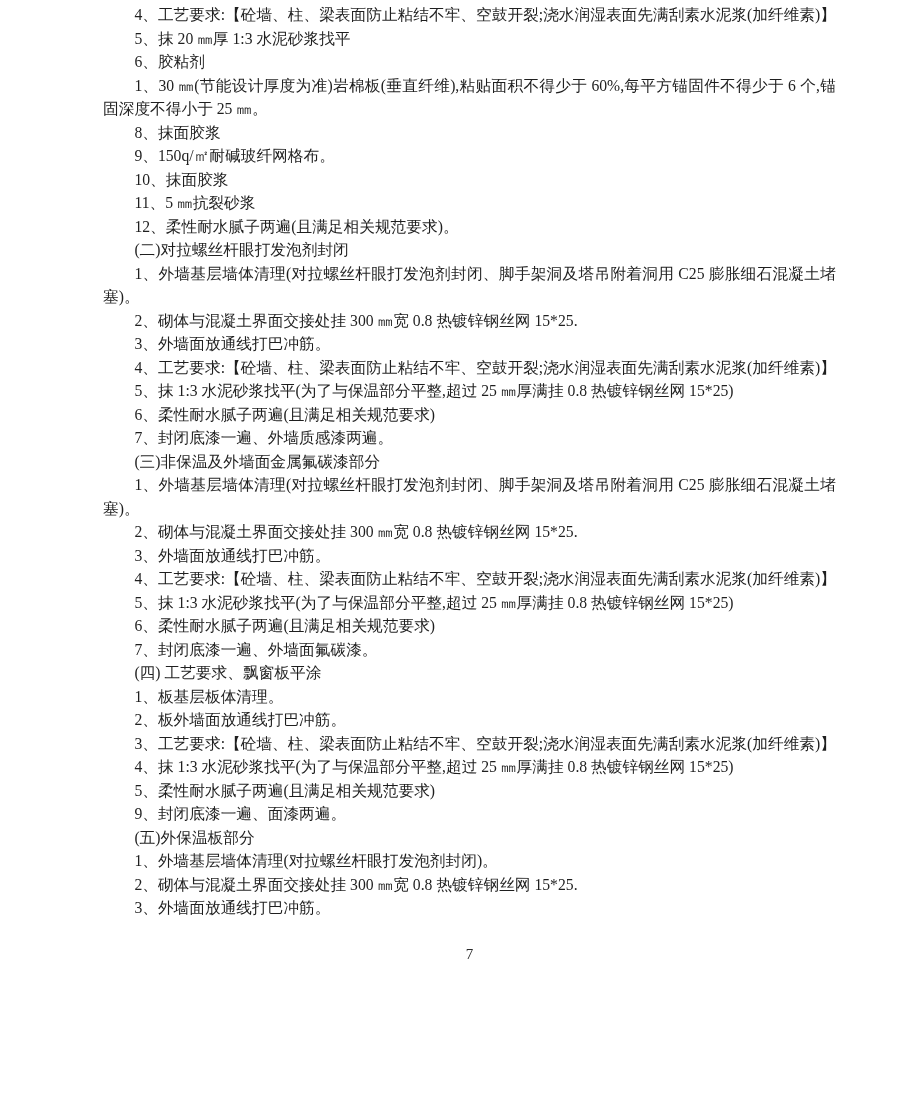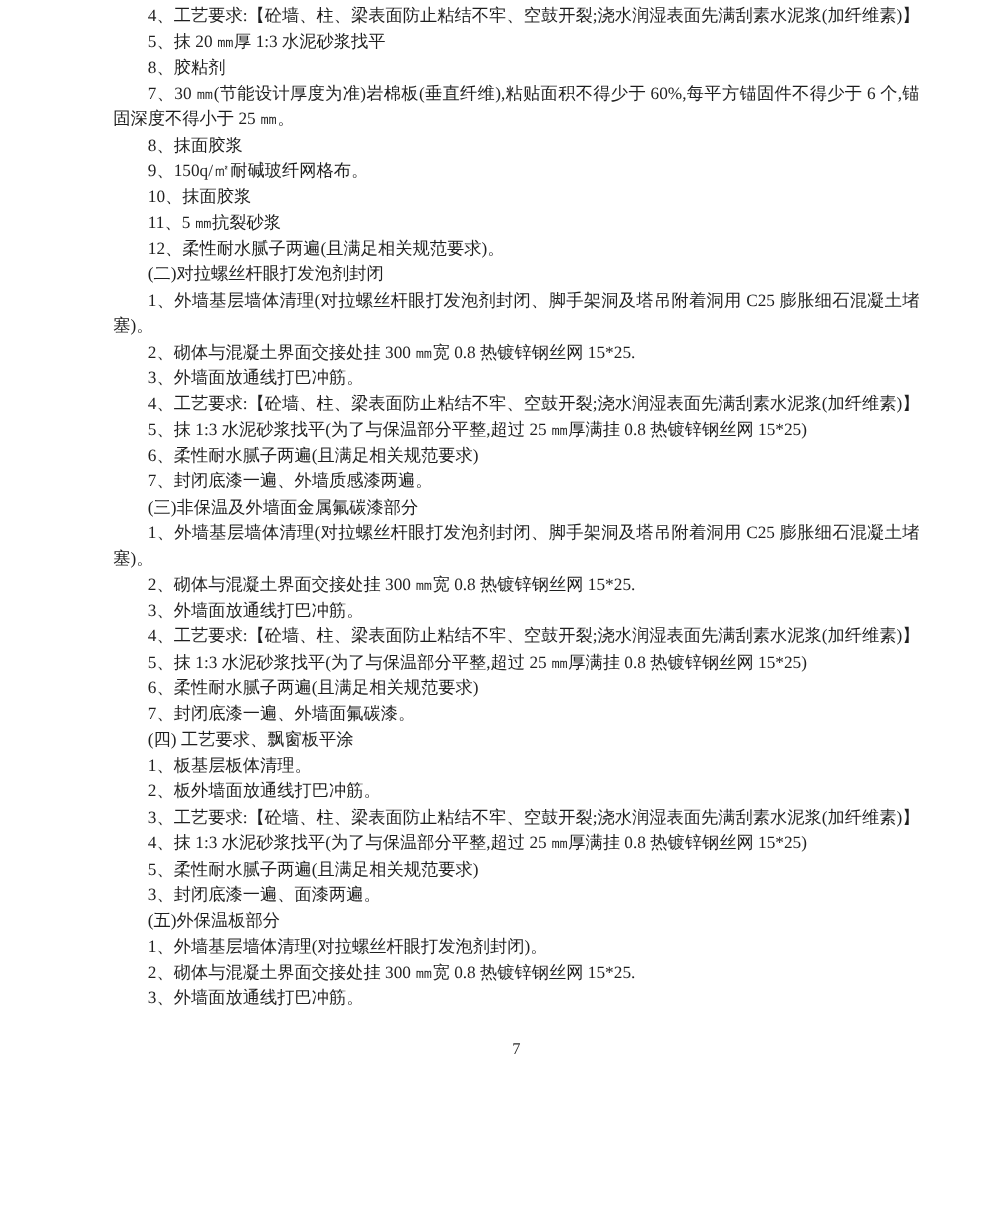--- a/index.html
+++ b/index.html
@@ -43,22 +43,22 @@
     color: #2a2a2a;
   }
 </style>
 </head>
 <body>
 
 <div class="page">
   <div class="doc-body">
       <p class="para">4、工艺要求:【砼墙、柱、梁表面防止粘结不牢、空鼓开裂;浇水润湿表面先满刮素水泥浆(加纤维素)】</p>
       <p class="para">5、抹 20 ㎜厚 1:3 水泥砂浆找平</p>
-      <p class="para">8、胶粘剂</p>
-      <p class="para">7、30 ㎜(节能设计厚度为准)岩棉板(垂直纤维),粘贴面积不得少于 60%,每平方锚固件不得少于 6 个,锚固深度不得小于 25 ㎜。</p>
+      <p class="para">6、胶粘剂</p>
+      <p class="para">1、30 ㎜(节能设计厚度为准)岩棉板(垂直纤维),粘贴面积不得少于 60%,每平方锚固件不得少于 6 个,锚固深度不得小于 25 ㎜。</p>
       <p class="para">8、抹面胶浆</p>
       <p class="para">9、150q/㎡耐碱玻纤网格布。</p>
       <p class="para">10、抹面胶浆</p>
       <p class="para">11、5 ㎜抗裂砂浆</p>
       <p class="para">12、柔性耐水腻子两遍(且满足相关规范要求)。</p>
       <p class="para">(二)对拉螺丝杆眼打发泡剂封闭</p>
       <p class="para">1、外墙基层墙体清理(对拉螺丝杆眼打发泡剂封闭、脚手架洞及塔吊附着洞用 C25 膨胀细石混凝土堵塞)。</p>
       <p class="para">2、砌体与混凝土界面交接处挂 300 ㎜宽 0.8 热镀锌钢丝网 15*25.</p>
       <p class="para">3、外墙面放通线打巴冲筋。</p>
       <p class="para">4、工艺要求:【砼墙、柱、梁表面防止粘结不牢、空鼓开裂;浇水润湿表面先满刮素水泥浆(加纤维素)】</p>
@@ -72,21 +72,21 @@
       <p class="para">4、工艺要求:【砼墙、柱、梁表面防止粘结不牢、空鼓开裂;浇水润湿表面先满刮素水泥浆(加纤维素)】</p>
       <p class="para">5、抹 1:3 水泥砂浆找平(为了与保温部分平整,超过 25 ㎜厚满挂 0.8 热镀锌钢丝网 15*25)</p>
       <p class="para">6、柔性耐水腻子两遍(且满足相关规范要求)</p>
       <p class="para">7、封闭底漆一遍、外墙面氟碳漆。</p>
       <p class="para">(四) 工艺要求、飘窗板平涂</p>
       <p class="para">1、板基层板体清理。</p>
       <p class="para">2、板外墙面放通线打巴冲筋。</p>
       <p class="para">3、工艺要求:【砼墙、柱、梁表面防止粘结不牢、空鼓开裂;浇水润湿表面先满刮素水泥浆(加纤维素)】</p>
       <p class="para">4、抹 1:3 水泥砂浆找平(为了与保温部分平整,超过 25 ㎜厚满挂 0.8 热镀锌钢丝网 15*25)</p>
       <p class="para">5、柔性耐水腻子两遍(且满足相关规范要求)</p>
-      <p class="para">3、封闭底漆一遍、面漆两遍。</p>
+      <p class="para">9、封闭底漆一遍、面漆两遍。</p>
       <p class="para">(五)外保温板部分</p>
       <p class="para">1、外墙基层墙体清理(对拉螺丝杆眼打发泡剂封闭)。</p>
       <p class="para">2、砌体与混凝土界面交接处挂 300 ㎜宽 0.8 热镀锌钢丝网 15*25.</p>
       <p class="para">3、外墙面放通线打巴冲筋。</p>
     </div>
   <div class="page-footer">
     <span class="page-number">7</span>
   </div>
 </div>
 

